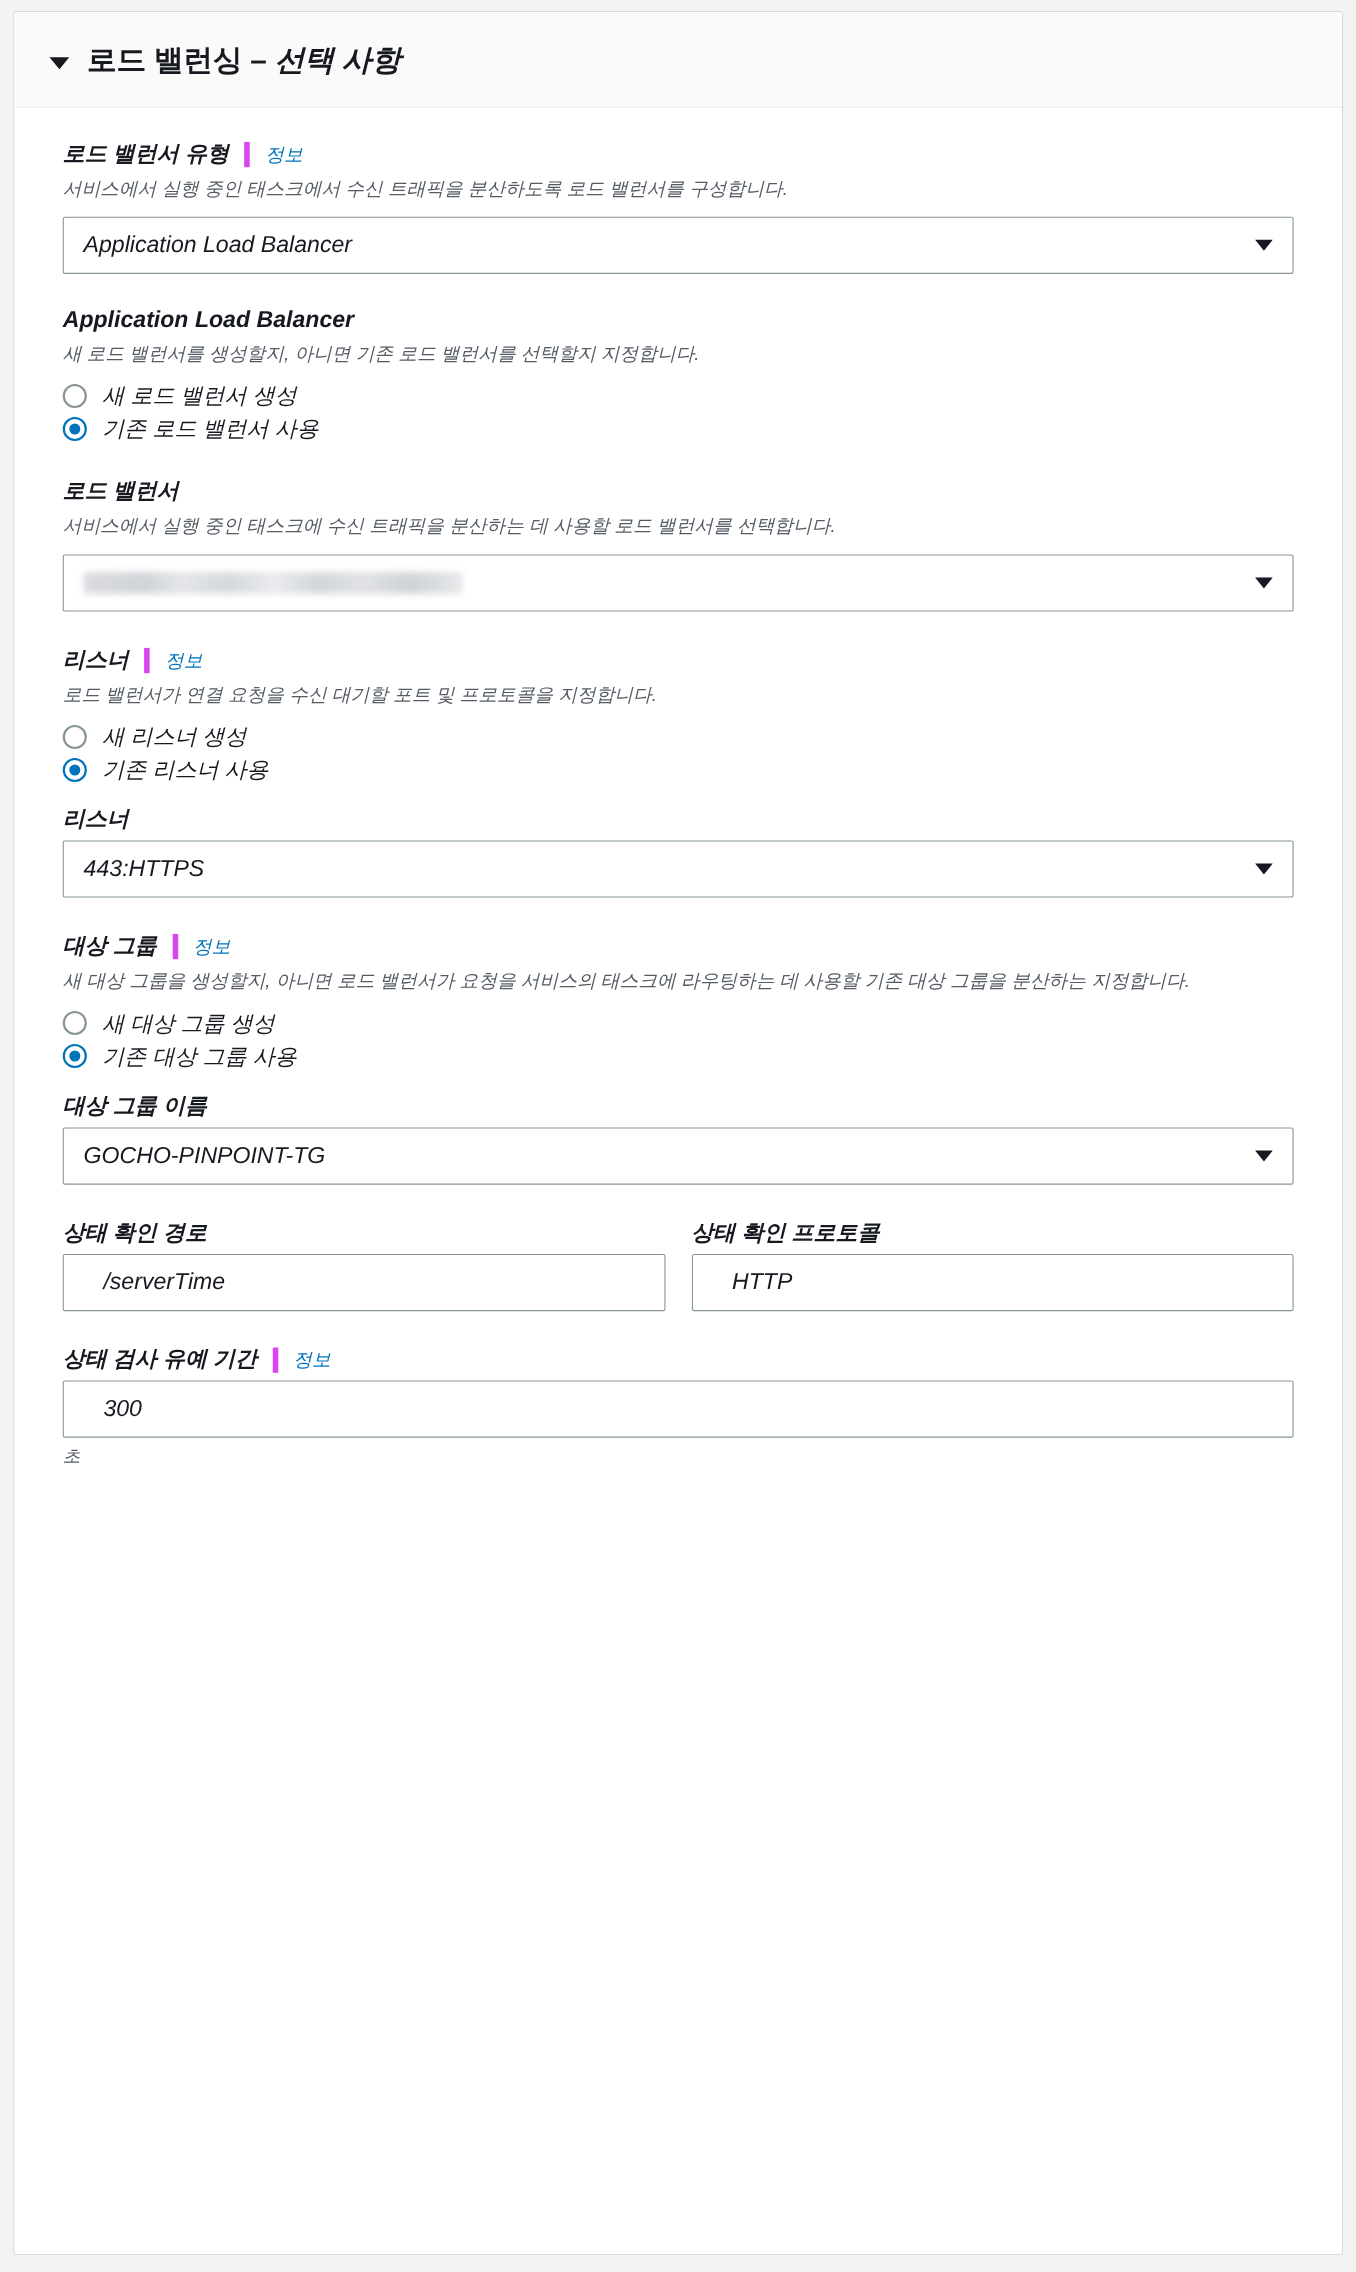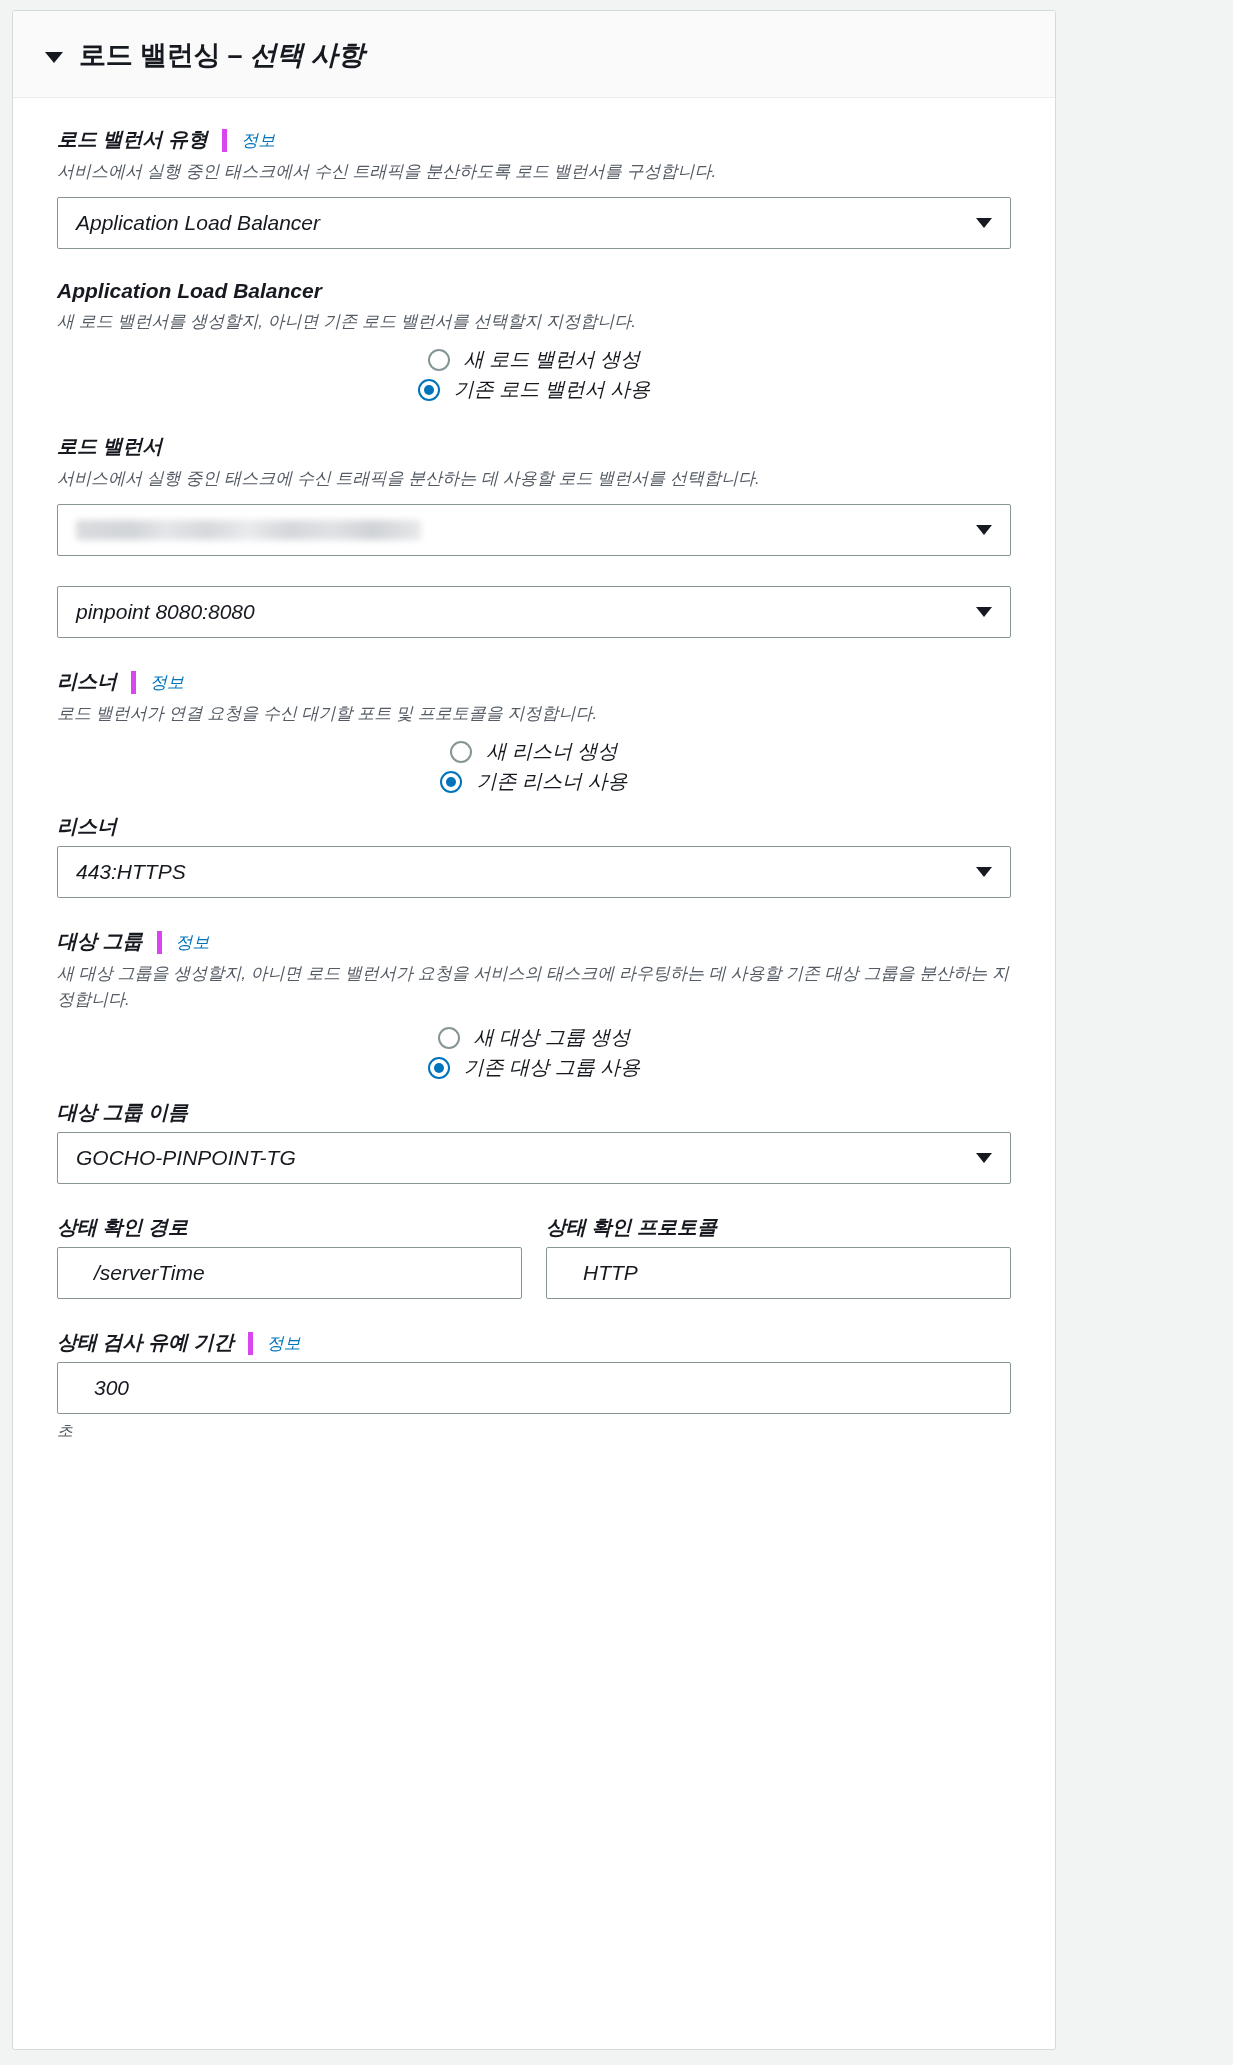--- a/index.html
+++ b/index.html
@@ -12,21 +12,21 @@
   }
   body {
     width: 1233px;
     min-height: 2065px;
     padding: 10px 12px;
   }
   .panel {
     background: #ffffff;
     border: 1px solid #d5dbdb;
     border-radius: 3px;
-    width: 1044px;
+    width: 1209px;
     min-height: 2040px;
     overflow: hidden;
   }
   .panel-header {
     display: flex;
     align-items: center;
     gap: 16px;
     padding: 26px 32px 24px 32px;
     border-bottom: 1px solid #e9ebed;
     background: #fafafa;
@@ -116,21 +116,20 @@
     font-size: 21px;
     font-weight: bold;
     margin: 0 0 6px 0;
   }
   .radio-row {
     display: flex;
     align-items: center;
     gap: 14px;
     margin: 3px 0;
     cursor: pointer;
-    justify-content: center;
   }
   .radio {
     width: 22px;
     height: 22px;
     border-radius: 50%;
     border: 2px solid #879596;
     background: #fff;
     flex: none;
     position: relative;
   }
@@ -206,24 +205,20 @@
         <span class="label">로드 밸런서</span>
       </div>
       <div class="desc">서비스에서 실행 중인 태스크에 수신 트래픽을 분산하는 데 사용할 로드 밸런서를 선택합니다.</div>
       <div class="select">
         <span class="blur-value"></span>
         <span class="arrow"></span>
       </div>
     </div>
 
     <div class="field">
-      <div class="select">
-        <span class="value">pinpoint 8080:8080</span>
-        <span class="arrow"></span>
-      </div>
     </div>
 
     <div class="field tight">
       <div class="label-row">
         <span class="label">리스너</span>
         <a class="info-link">정보</a>
       </div>
       <div class="desc">로드 밸런서가 연결 요청을 수신 대기할 포트 및 프로토콜을 지정합니다.</div>
       <div class="radio-row">
         <span class="radio"></span>

